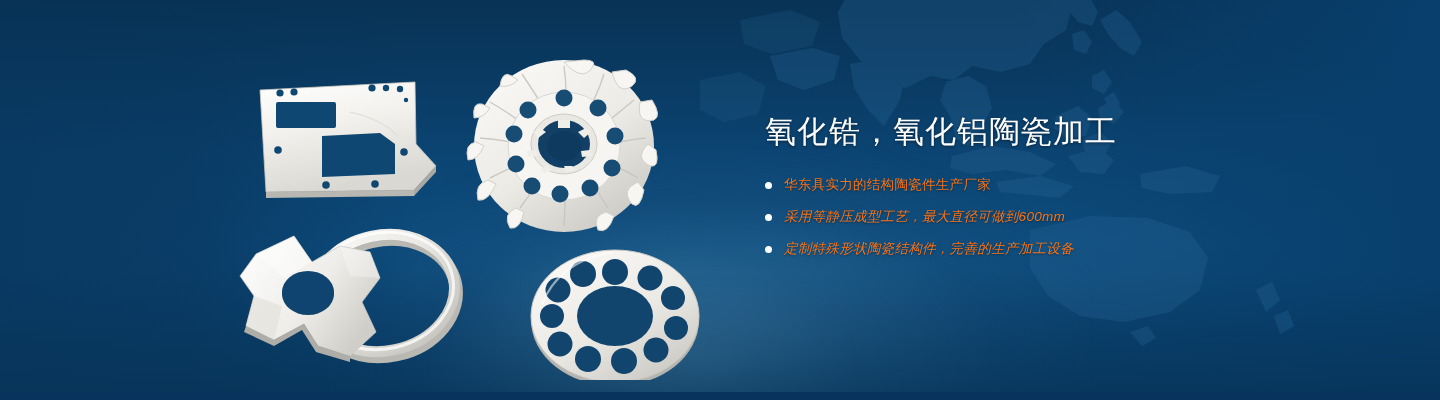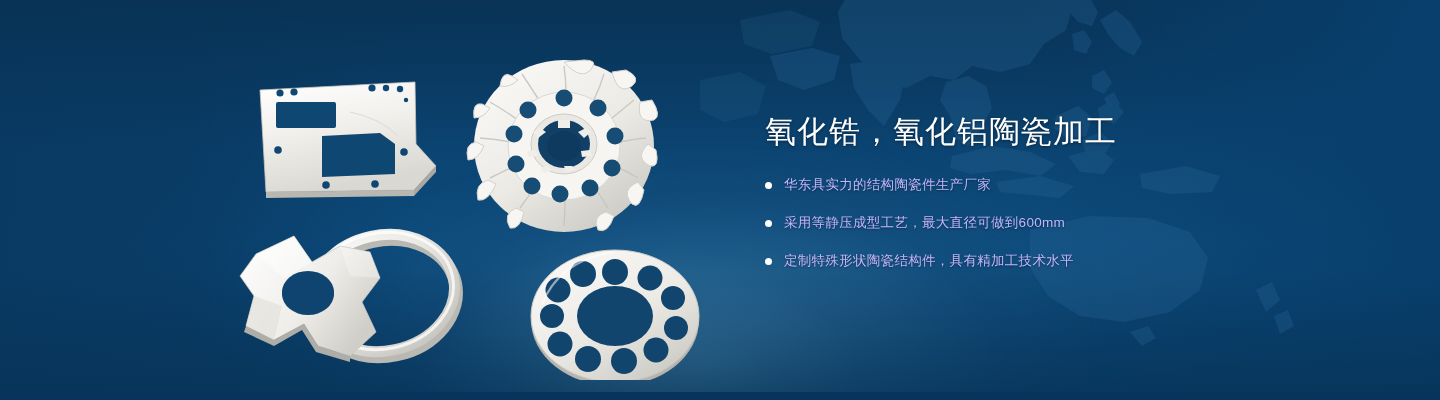--- a/index.html
+++ b/index.html
@@ -97,32 +97,32 @@
     margin:0;
     padding:0;
     margin-top:22px;
   }
   .bullet{
     display:flex;
     align-items:center;
     height:22px;
     margin-bottom:0px;
   }
-  .bullet + .bullet{margin-top:16px;}
+  .bullet + .bullet{margin-top:10px;font-style:italic;}
   .dot{
     width:7px;height:7px;
     border-radius:50%;
     background:#ffffff;
     flex:0 0 auto;
     margin-right:12px;
   }
   .bullet-text{
     font-size:13.5px;
     line-height:22px;
-    color:#c4b5fd;
+    color:#f97316;
     white-space:nowrap;
     letter-spacing:0.3px;
     text-shadow:0 1px 2px rgba(0,0,0,0.4);
   }
 </style>
 </head>
 <body>
 
 <div class="banner">
 
@@ -355,18 +355,18 @@
       <li class="bullet">
         <span class="dot"></span>
         <span class="bullet-text">华东具实力的结构陶瓷件生产厂家</span>
       </li>
       <li class="bullet">
         <span class="dot"></span>
         <span class="bullet-text">采用等静压成型工艺，最大直径可做到600mm</span>
       </li>
       <li class="bullet">
         <span class="dot"></span>
-        <span class="bullet-text">定制特殊形状陶瓷结构件，具有精加工技术水平</span>
+        <span class="bullet-text">定制特殊形状陶瓷结构件，完善的生产加工设备</span>
       </li>
     </ul>
 
   </div>
 </div>
 
 </body></html>

